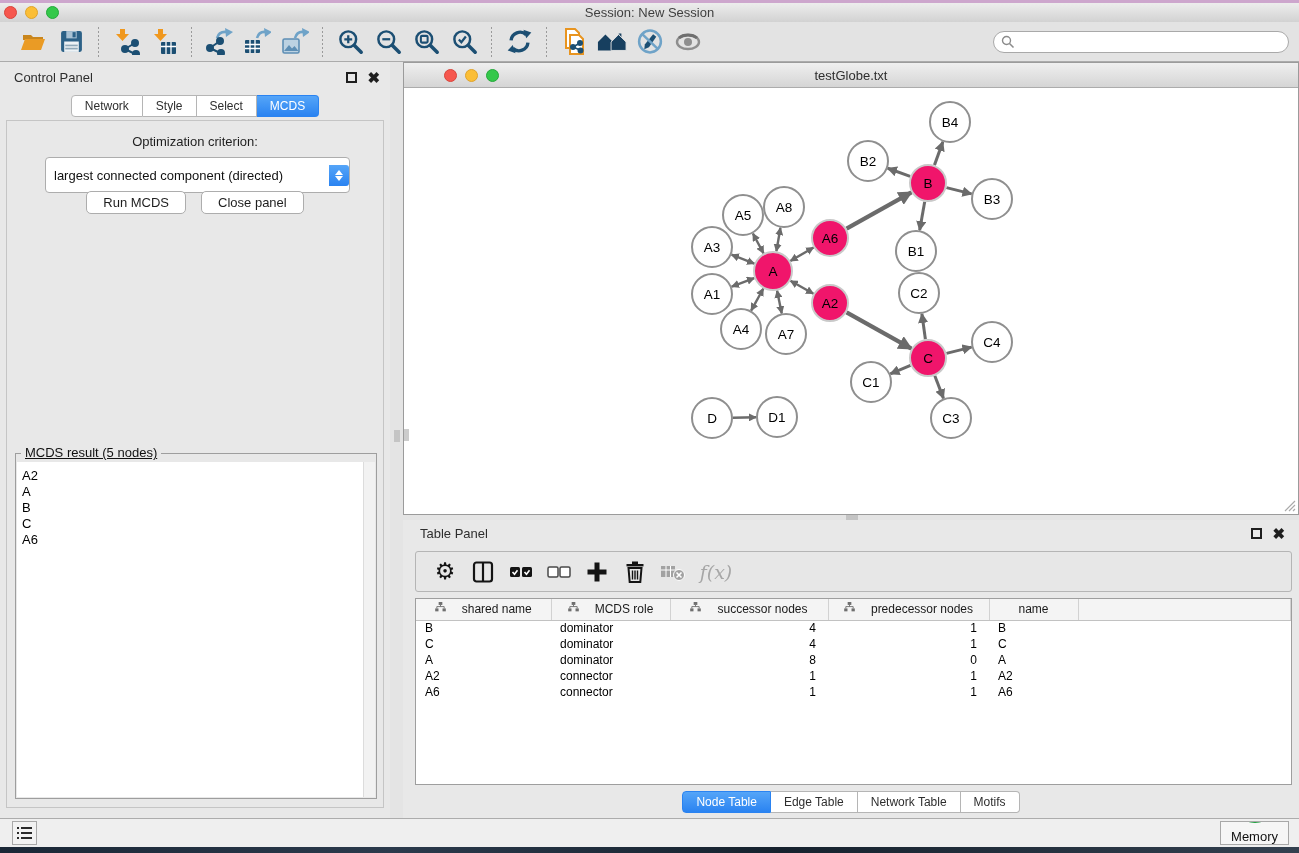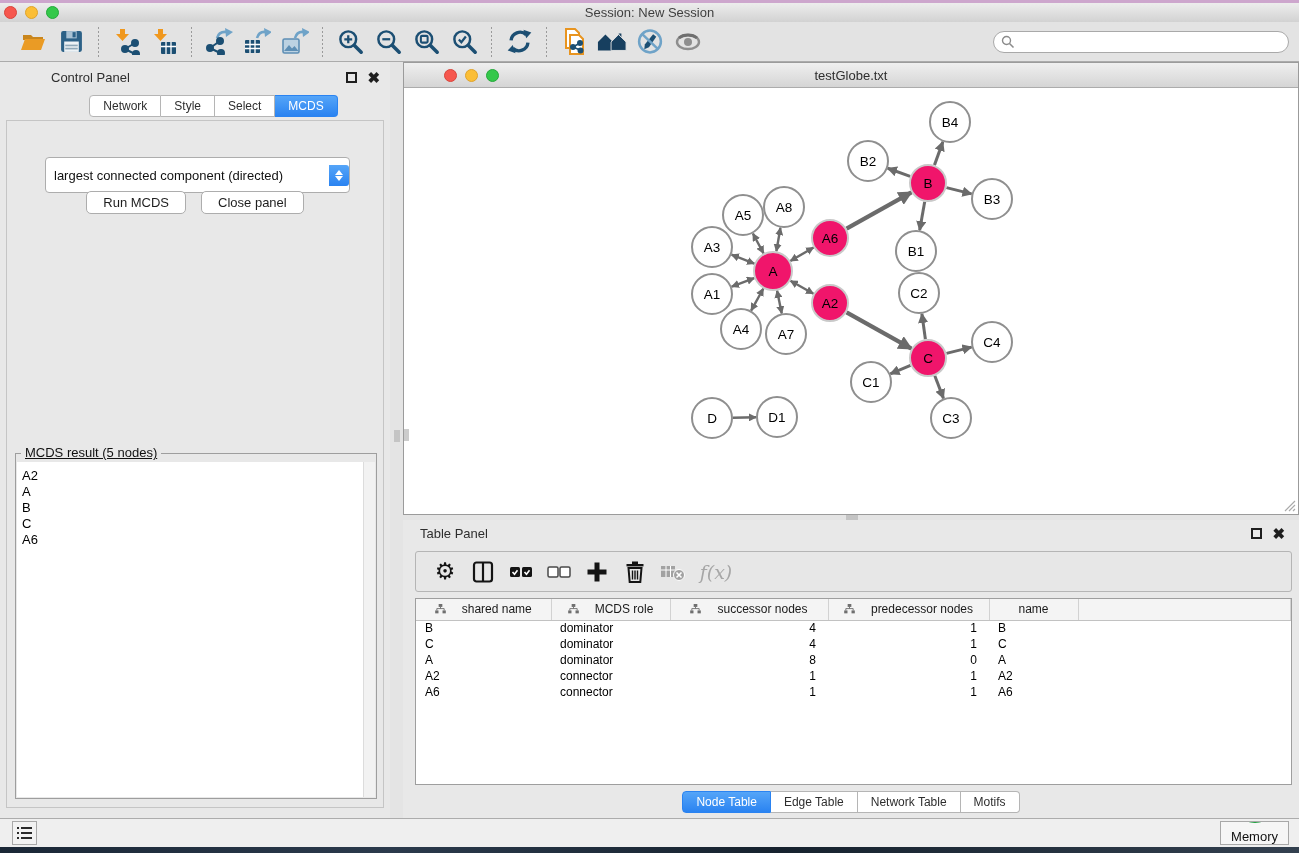--- a/index.html
+++ b/index.html
@@ -31,21 +31,21 @@
                   background:#fff; padding:0 8px 0 26px; font-size:13px; outline:none; }
   .search-glass { position:absolute; left:8px; top:4px; }
 
   
   .vdivider { position:absolute; left:390px; top:62px; width:13px; height:756px; background:#E4E4E4; }
   .vthumb { position:absolute; left:4px; top:368px; width:6px; height:12px; background:#C4C4C4; }
   .hdivider { position:absolute; left:403px; top:515px; width:896px; height:5px; background:#E4E4E4; }
   .hthumb { position:absolute; left:443px; top:0; width:12px; height:5px; background:#C4C4C4; }
 
   
-  .cpanel { position:absolute; left:0; top:62px; width:390px; height:756px; background:#E8E8E8;padding-left:37px; }
+  .cpanel { position:absolute; left:0; top:62px; width:390px; height:756px; background:#E8E8E8; }
   .panel-head { height:30px; display:flex; align-items:center; padding:0 10px 0 14px; }
   .panel-title { font-size:13px; color:#2E2E2E; }
   .panel-head .spacer { flex:1; }
   .float-ico { width:11px; height:11px; border:2px solid #1E1E1E; margin-right:10px; }
   .close-ico { font-size:15px; font-weight:bold; color:#1E1E1E; line-height:11px; }
 
   .seg { display:flex; justify-content:center; height:22px; margin-top:3px; }
   .seg .tab { background:#fff; border:1px solid #B5B5B5; border-left:none; padding:0 13px;
               font-size:12px; line-height:20px; color:#2E2E2E; cursor:default; }
   .seg .tab:first-child { border-left:1px solid #B5B5B5; border-radius:4px 0 0 4px; }
@@ -96,21 +96,21 @@
   .tp-btn { width:34px; height:32px; border:none; background:transparent; display:flex;
             align-items:center; justify-content:center; margin:0 2px; }
   .gear-glyph { font-size:23px; color:#141414; font-family:"DejaVu Sans",sans-serif; line-height:1; }
   .fx-glyph { font-family:"DejaVu Serif",serif; font-style:italic; font-size:19px; color:#A6A6A6; }
   .tp-table { position:absolute; left:12px; top:78px; right:7px; height:187px; background:#fff;
               border:1px solid #9E9E9E; overflow:hidden; }
   table.grid { border-collapse:collapse; width:100%; table-layout:fixed; }
   table.grid th { background:#F4F4F4; border-right:1px solid #D2D2D2; border-bottom:1px solid #C2C2C2;
                   font-weight:normal; font-size:12px; height:21px; color:#1A1A1A; white-space:nowrap;
                   overflow:hidden; }
-  table.grid th .th-inner { display:flex; align-items:center; justify-content:center; gap:16px; }
+  table.grid th .th-inner { display:flex; align-items:flex-start; justify-content:center; gap:16px; }
   table.grid td { font-size:12px; height:16px; padding:0 12px 0 9px; color:#000; white-space:nowrap; }
   td.num { text-align:right; }
   .tp-tabs { position:absolute; left:0; right:0; top:268px; display:flex; justify-content:center; }
   .tp-head { height:26px; display:flex; align-items:center; padding:0 14px 0 17px; }
 
   
   .statusbar { position:absolute; left:0; top:818px; width:100%; height:29px; background:#EFEFEF;
                border-top:1px solid #ACACAC; display:flex; align-items:center; padding:0 8px; }
   .sb-btn { width:25px; height:24px; background:#F2F2F2; border:1px solid #A8A8A8; display:flex;
             align-items:center; justify-content:center; margin-left:4px; }
@@ -287,20 +287,21 @@
       <span class="float-ico"></span>
       <span class="close-ico">✖</span>
     </div>
     <div class="seg" id="cp-tabs">
         <span class="tab">Network</span>
         <span class="tab">Style</span>
         <span class="tab">Select</span>
         <span class="tab active">MCDS</span>
       </div>
     <div class="cp-content">
+      <div class="opt-label">Optimization criterion:</div>
       <div class="combo">
         <span class="combo-text">largest connected component (directed)</span>
         <span class="combo-step">
           <span class="chev up"></span>
             <span class="chev down"></span>
         </span>
       </div>
       <div class="btn-row">
         <button class="mac-btn">Run MCDS</button>
         <button class="mac-btn">Close panel</button>

